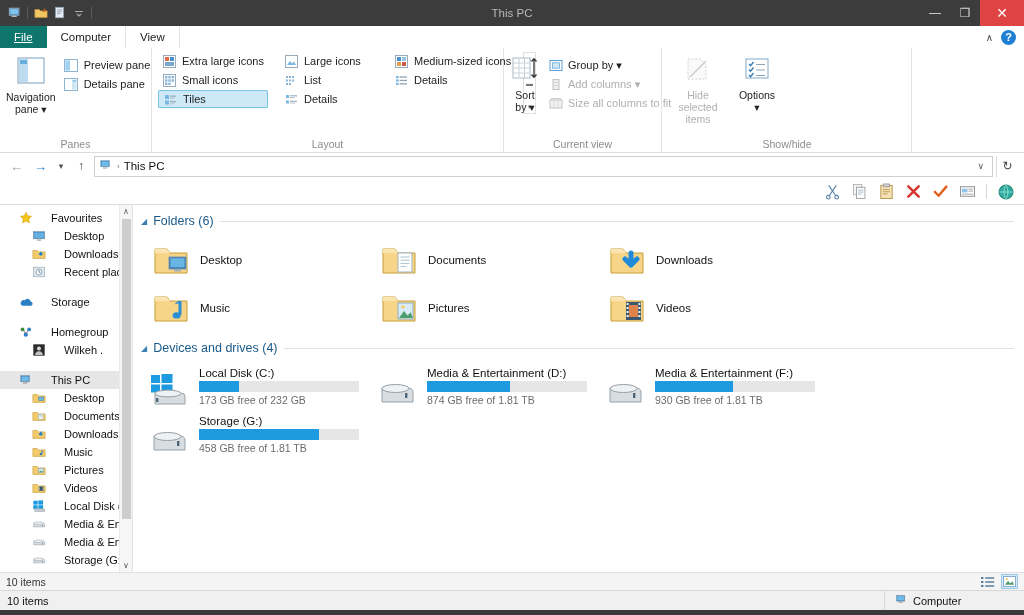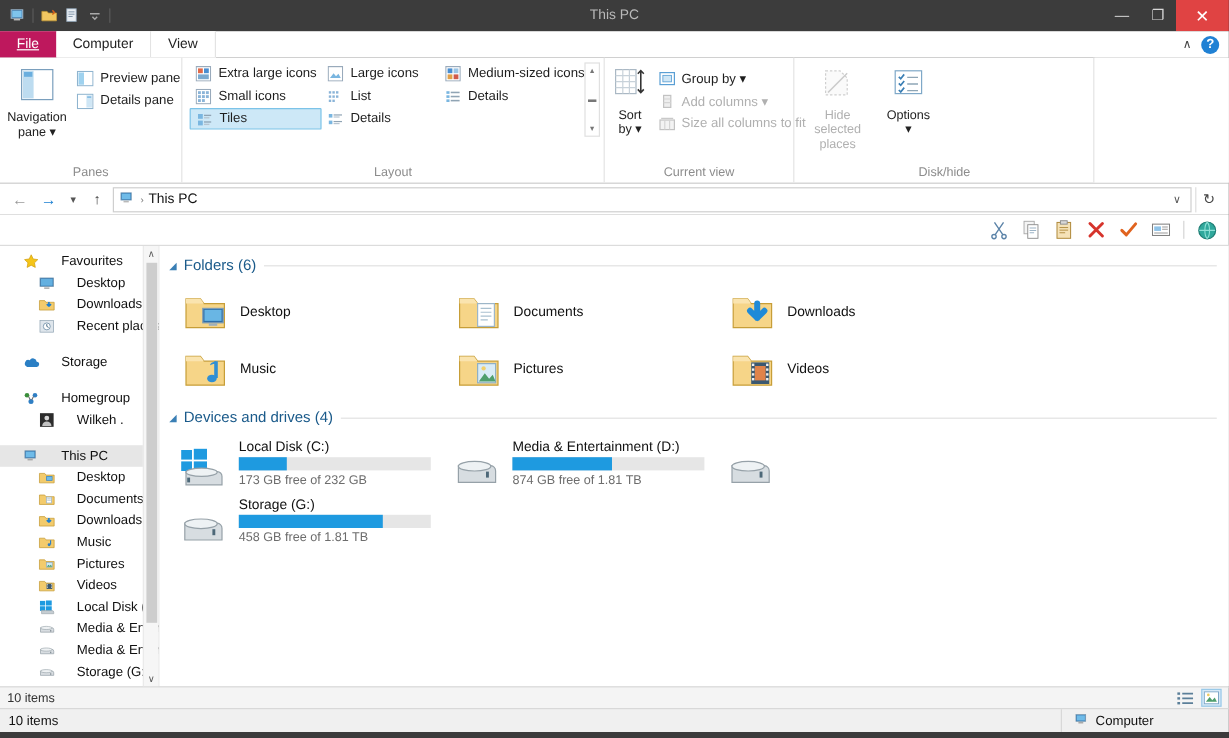--- a/index.html
+++ b/index.html
@@ -45,21 +45,21 @@
   .tabbar {
     height: 22px; background: #ffffff; display: flex;
     align-items: flex-end; flex: 0 0 22px;
     position: relative;
   }
   .tab {
     height: 22px; padding: 0 14px; font-size: 11.5px; color: #222;
     display: flex; align-items: center; background: #fff;
     border-right: 1px solid #e3e3e3;
   }
-  .tab.file { background: #be185d; color: #fff; font-weight: normal; border: none; text-decoration: underline; }
+  .tab.file { background: #0f766e; color: #fff; font-weight: normal; border: none; text-decoration: underline; }
   .tab.active { background: #fff; }
   .tabbar-spacer { flex: 1; background: #fff; }
   .tab-right {
     display: flex; align-items: center; gap: 8px;
     padding-right: 8px; height: 22px;
   }
   .caret-up { color: #444; font-size: 10px; }
   .help-ico {
     width: 15px; height: 15px; border-radius: 50%;
     background: #2081d4; color: #fff; font-size: 11px;
@@ -104,21 +104,21 @@
 
   .icobox {
     width: 15px; height: 15px; flex: 0 0 15px;
     display: flex; align-items: center; justify-content: center;
   }
   .cb {
     width: 11px; height: 11px; border: 1px solid #8a8a8a;
     background: #fff; flex: 0 0 11px;
   }
 
-  .layout-cols { display: flex; gap: 0; }
+  .layout-cols { display: flex; gap: 12px; }
   .lcol { display: flex; flex-direction: column; gap: 1px; }
   .layout-scroll {
     width: 13px; border: 1px solid #e0e0e0; background: #fff;
     display: flex; flex-direction: column; justify-content: space-between;
     align-items: center; height: 62px; margin-left: 3px; font-size: 7px;
     color: #777; padding: 2px 0;
   }
 
   
   .addrbar {
@@ -507,41 +507,41 @@
     <div class="rgroup" style="width:250px">
       <div class="rgroup-body">
         <div class="bigbtn" style="width:60px;color:#b0b0b0">
           <span class="gl">
             <svg width="32" height="28" viewBox="0 0 32 28">
                 <path d="M6 3h12l6 6v14H6z" fill="#fafafa" stroke="#cfcfcf" stroke-dasharray="2,1.6"></path>
                 <path d="M8 21L24 5" stroke="#c9c9c9" stroke-width="1.2"></path>
               </svg>
           </span>
           <span>Hide selected</span>
-          <span>places</span>
+          <span>items</span>
         </div>
         <div class="bigbtn" style="width:58px">
           <span class="gl">
             <svg width="32" height="28" viewBox="0 0 32 28">
                 <rect x="5" y="3" width="22" height="19" fill="#fff" stroke="#7fa8c8"></rect>
                 <g stroke="#3b7fb5" stroke-width="1.4" fill="none">
                   <path d="M8 8l1.6 1.6L12.5 6"></path>
                   <path d="M8 13.5l1.6 1.6L12.5 11.5"></path>
                   <path d="M8 19l1.6 1.6L12.5 17"></path>
                 </g>
                 <g stroke="#8fa6b6" stroke-width="1.2">
                   <path d="M15 8.5h9M15 14h9M15 19.5h9"></path>
                 </g>
               </svg>
           </span>
           <span>Options</span>
           <span>▾</span>
         </div>
       </div>
-      <div class="rgroup-label" style="width:250px">Disk/hide</div>
+      <div class="rgroup-label" style="width:250px">Show/hide</div>
     </div>
 
     <div style="flex:1;background:#fff"></div>
   </div>
 
   <div class="addrbar">
     <div class="navbtn">←</div>
     <div class="navbtn fwd">→</div>
     <div class="navbtn small">▾</div>
     <div class="navbtn up">↑</div>
@@ -964,20 +964,27 @@
           </span>
         </div>
 
         <div class="dtile">
           <span class="dtile-ico">
             <svg width="42" height="40" viewBox="0 0 42 40">
                 <path d="M5 16h27a4.5 4.5 0 014 4.5V30H5z" fill="#d7dde1" stroke="#96a1a8"></path>
                 <ellipse cx="18.5" cy="16.5" rx="13.5" ry="4" fill="#eef2f4" stroke="#96a1a8"></ellipse>
                 <rect x="28" y="21" width="2.4" height="5" fill="#4d6878"></rect>
               </svg>
+          </span>
+          <span class="dtile-txt">
+            <span class="dtile-name">Media &amp; Entertainment (F:)</span>
+            <span class="bar">
+                <i style="width:49%"></i>
+              </span>
+            <span class="dtile-free">930 GB free of 1.81 TB</span>
           </span>
         </div>
 
         <div class="dtile">
           <span class="dtile-ico">
             <svg width="42" height="40" viewBox="0 0 42 40">
                 <path d="M5 16h27a4.5 4.5 0 014 4.5V30H5z" fill="#d7dde1" stroke="#96a1a8"></path>
                 <ellipse cx="18.5" cy="16.5" rx="13.5" ry="4" fill="#eef2f4" stroke="#96a1a8"></ellipse>
                 <rect x="28" y="21" width="2.4" height="5" fill="#4d6878"></rect>
               </svg>

